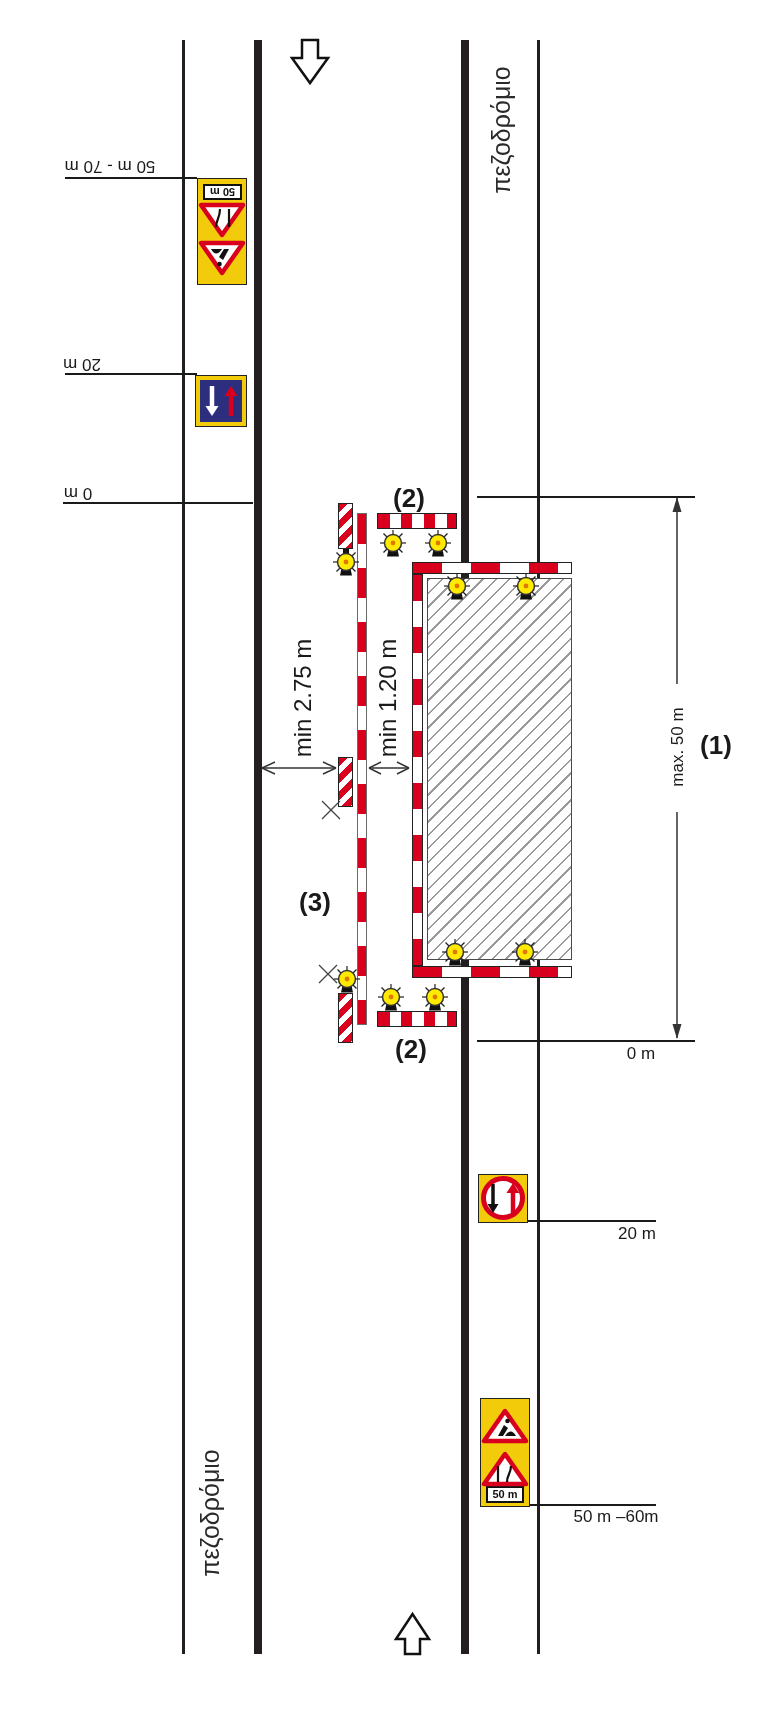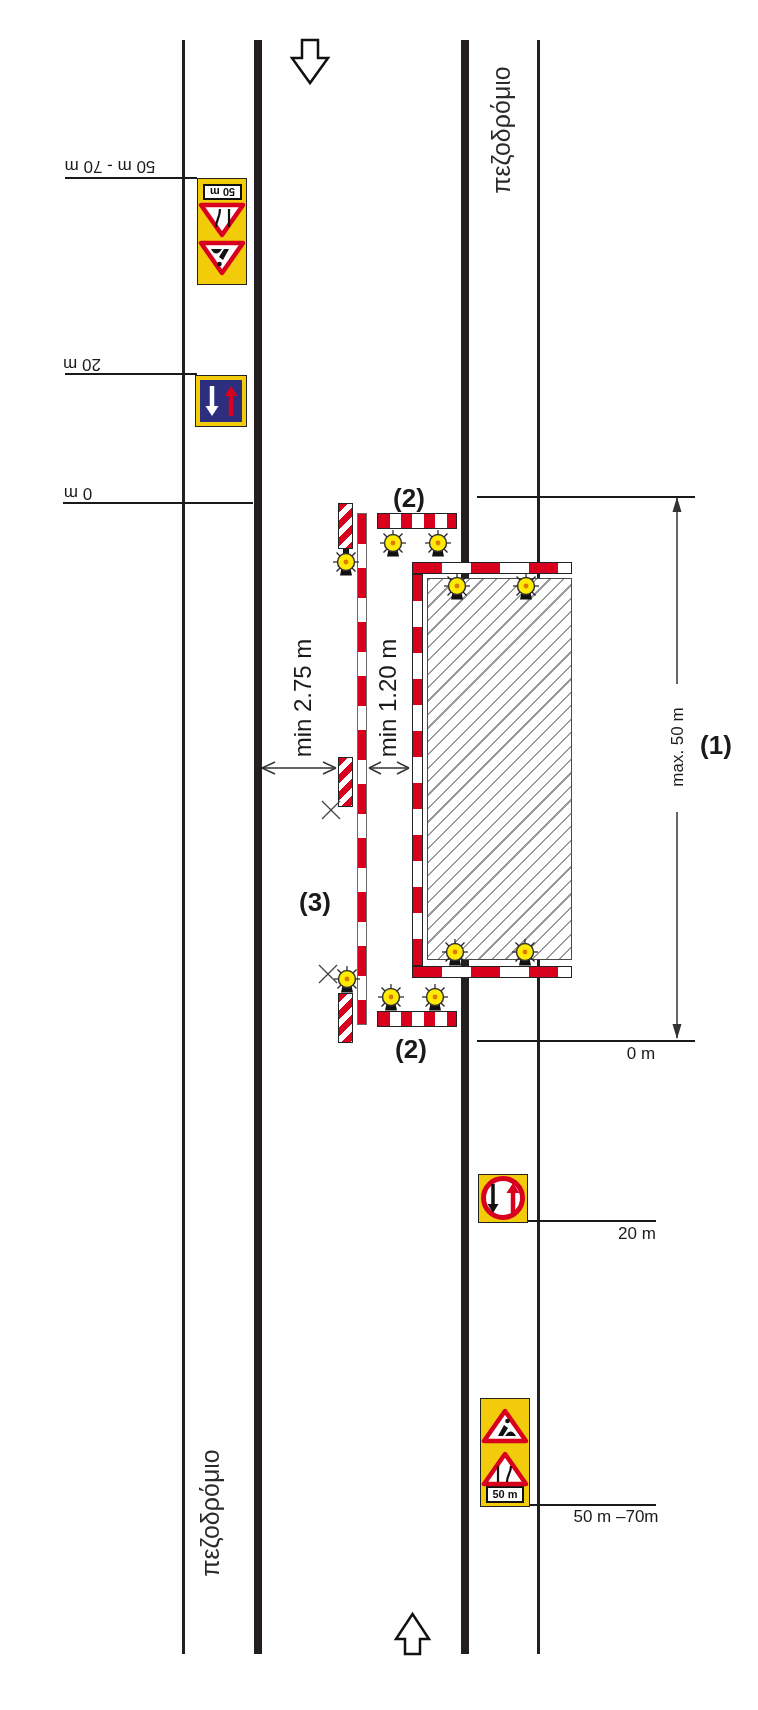--- a/index.html
+++ b/index.html
@@ -79,21 +79,21 @@
 
   <div class="walk-label rot-90" style="left:426px;top:115px;width:150px;height:30px;line-height:30px;">πεζοδρόμιο</div>
   <div class="walk-label rot-90" style="left:135px;top:1498px;width:150px;height:30px;line-height:30px;">πεζοδρόμιο</div>
 
   <div class="lbl rot180" style="left:55px;top:156px;width:110px;">50 m - 70 m</div>
   <div class="lbl rot180" style="left:52px;top:354px;width:60px;">20 m</div>
   <div class="lbl rot180" style="left:55px;top:483px;width:46px;">0 m</div>
 
   <div class="lbl" style="left:618px;top:1044px;width:46px;">0 m</div>
   <div class="lbl" style="left:607px;top:1224px;width:60px;">20 m</div>
-  <div class="lbl" style="left:566px;top:1507px;width:100px;">50 m –70m</div>
+  <div class="lbl" style="left:566px;top:1507px;width:100px;">50 m –60m</div>
 
   <div class="dim-label rot-90" style="left:228px;top:683px;width:150px;height:30px;line-height:30px;">min 2.75 m</div>
   <div class="dim-label rot-90" style="left:313px;top:683px;width:150px;height:30px;line-height:30px;">min 1.20 m</div>
   <div class="max-label rot-90" style="left:628px;top:735px;width:100px;height:24px;line-height:24px;">max. 50 m</div>
 
   <div class="zone-label" style="left:696px;top:730px;width:40px;">(1)</div>
   <div class="zone-label" style="left:389px;top:483px;width:40px;">(2)</div>
   <div class="zone-label" style="left:391px;top:1034px;width:40px;">(2)</div>
   <div class="zone-label" style="left:295px;top:887px;width:40px;">(3)</div>
 

